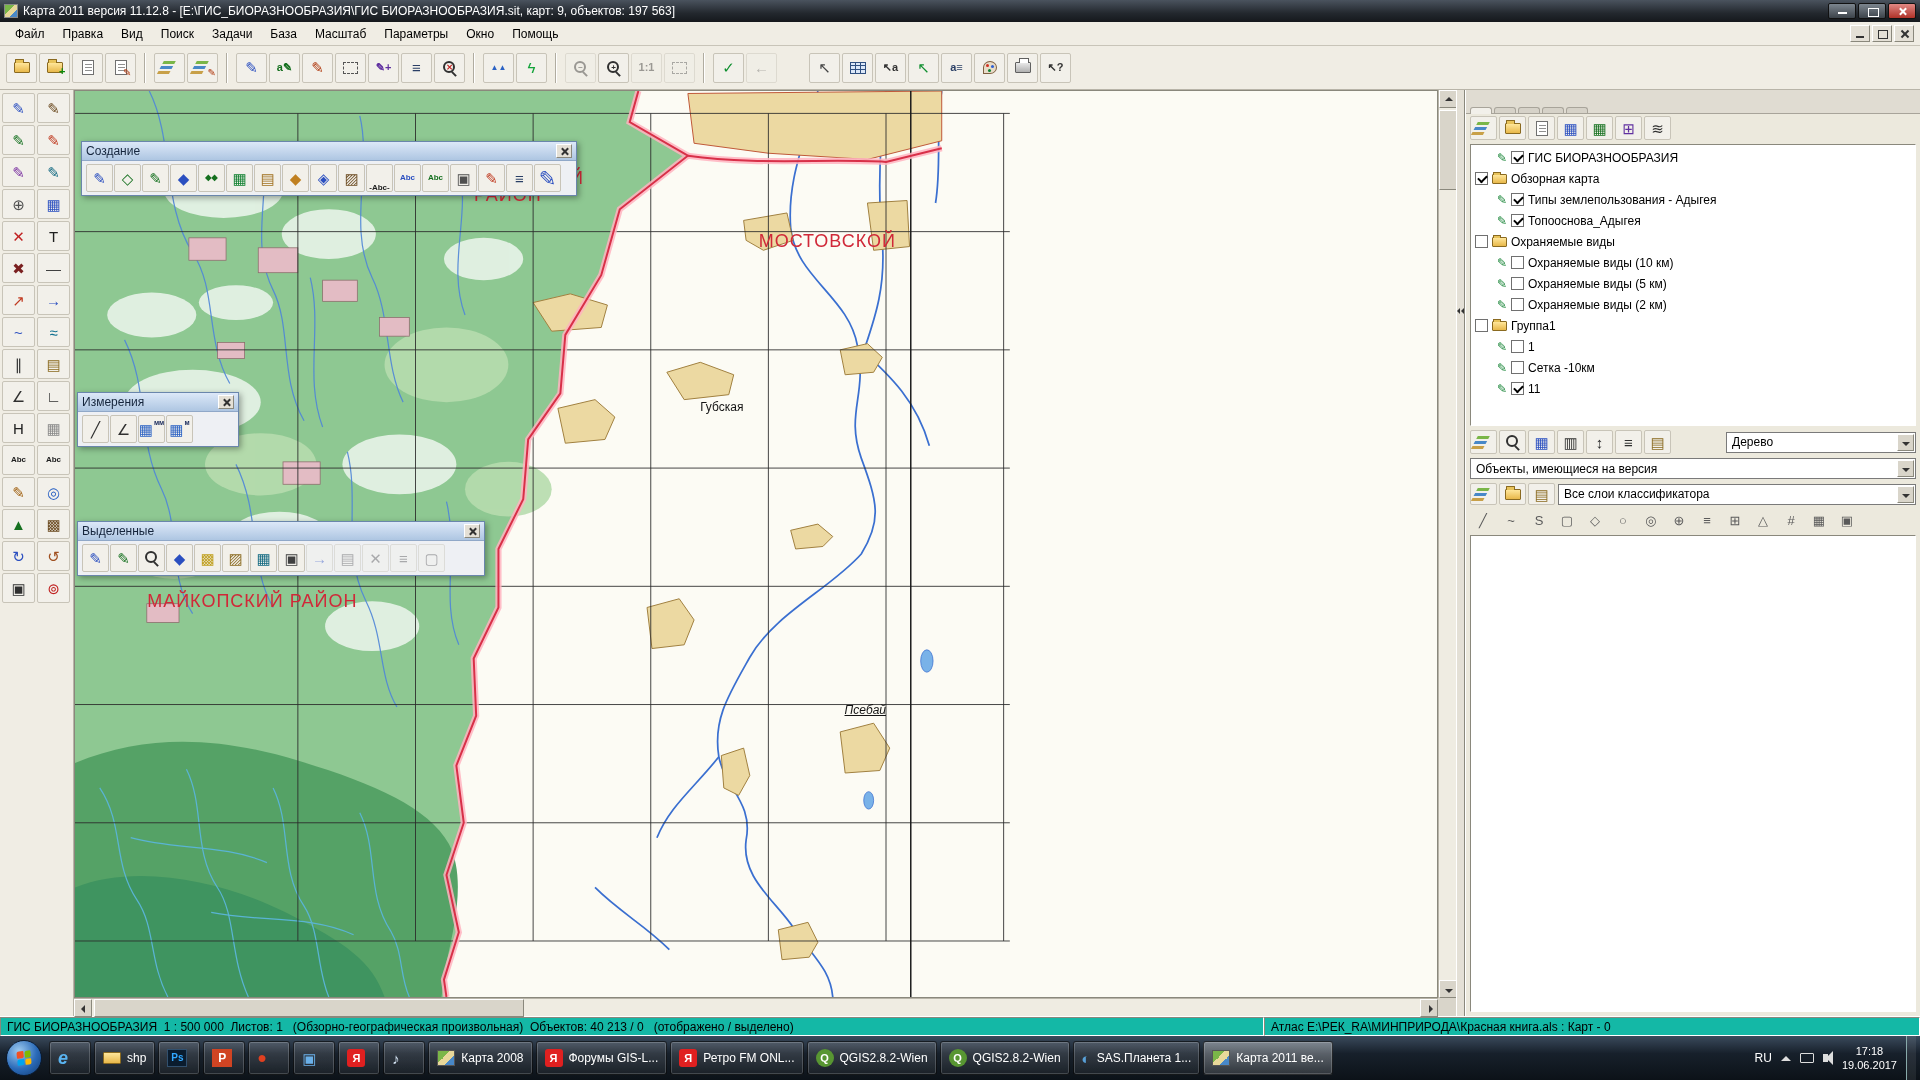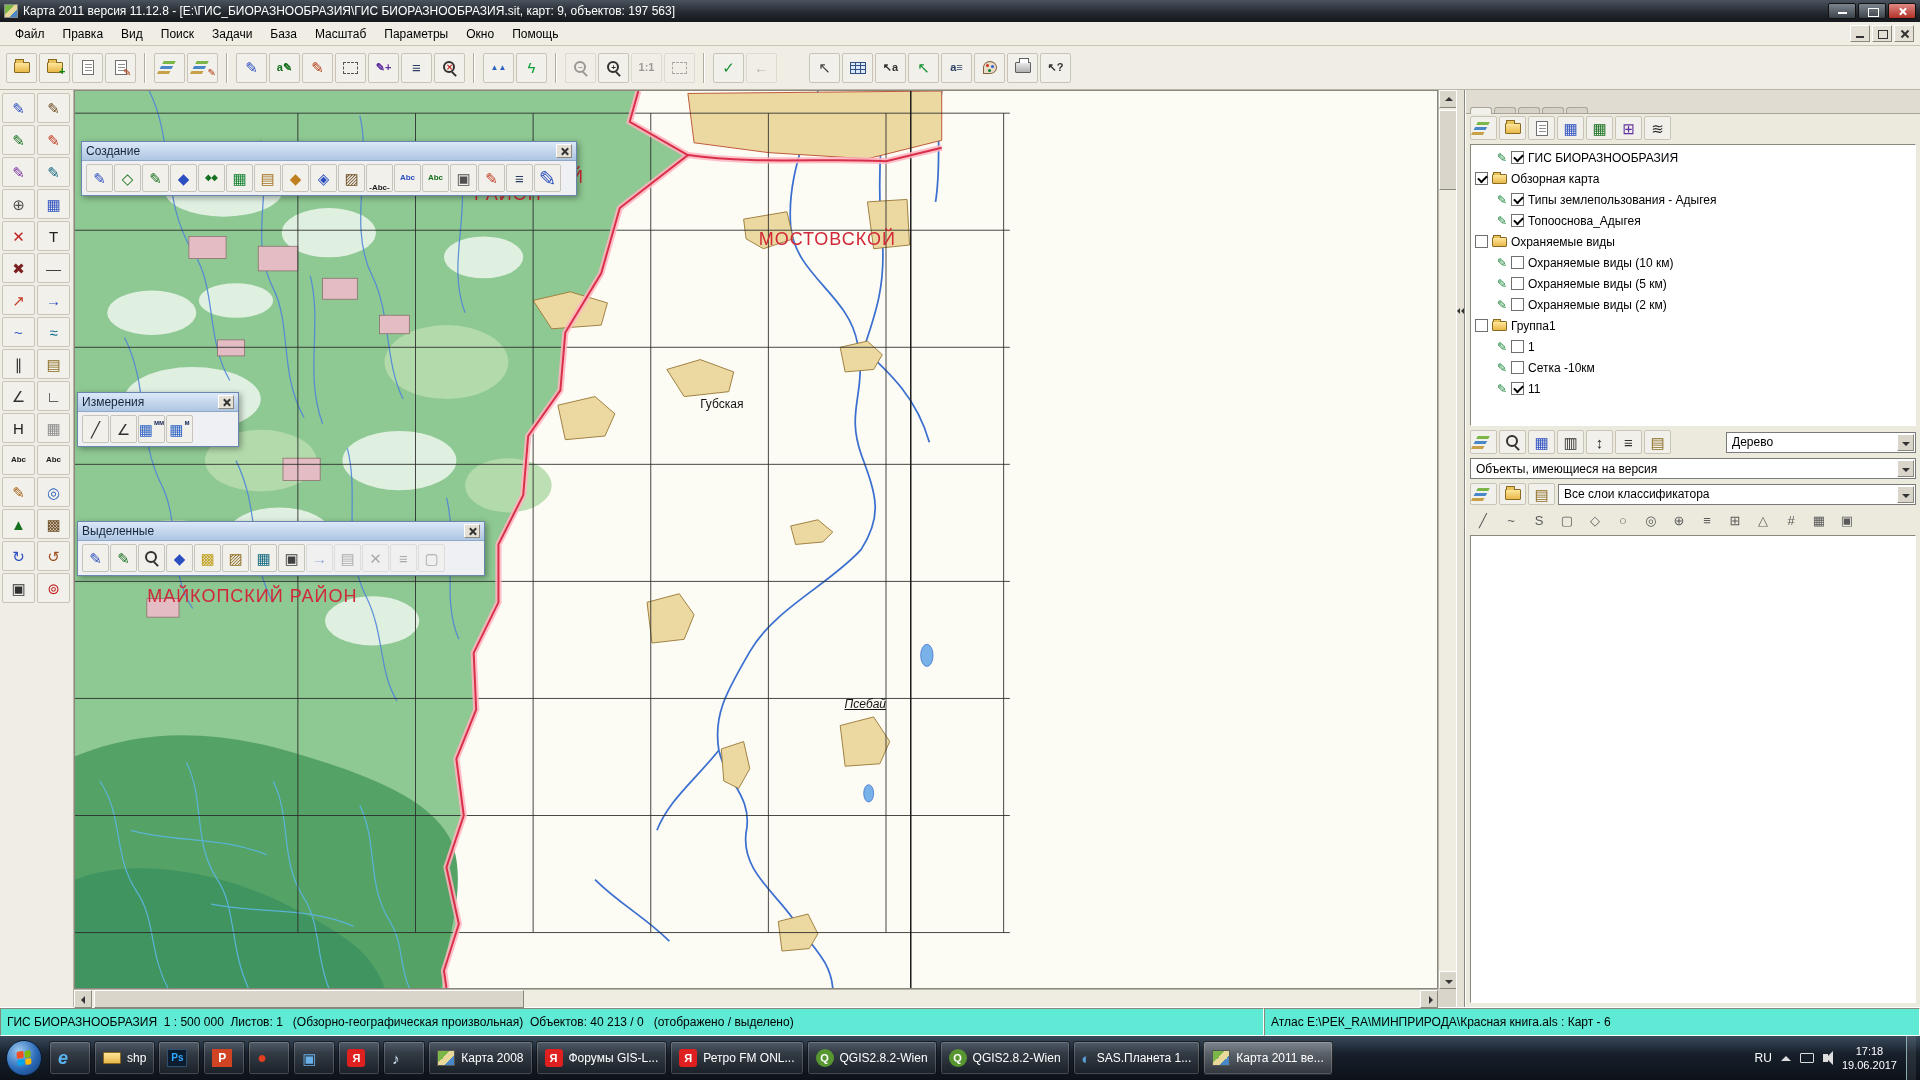--- a/index.html
+++ b/index.html
@@ -152,21 +152,21 @@
     padding:0 4px;border-bottom:1px solid #90a8c8;color:#15253c;font-size:12px;}
   .fw-close{margin-left:auto;width:16px;height:14px;background:#e4e0d6;border:1px solid;
     border-color:#fff #8a887c #8a887c #fff;position:relative;}
   .fw-close::before,.fw-close::after{content:"";position:absolute;left:7px;top:2px;width:2px;height:9px;background:#333;}
   .fw-close::before{transform:rotate(45deg);}
   .fw-close::after{transform:rotate(-45deg);}
   .fw-body{display:flex;align-items:center;gap:1px;padding:3px 4px;}
   .fw-body .tbtn{width:27px;height:28px;background:#f2f0ea;}
 
   
-  .status1{height:29px;display:flex;background:#5eead4;border-top:1px solid #fff;flex:0 0 auto;}
+  .status1{height:20px;display:flex;background:#14b8a6;border-top:1px solid #fff;flex:0 0 auto;}
   .s-cell{border:1px solid;border-color:#8a887c #fff #fff #8a887c;display:flex;align-items:center;
     padding:0 6px;white-space:pre;overflow:hidden;font-size:12px;}
   .status1 .left{flex:1 1 auto;}
   .status1 .right{width:656px;flex:0 0 auto;}
   .status2{height:18px;display:flex;background:#ece9dd;align-items:stretch;flex:0 0 auto;font-size:11px;}
   .status2 .flat{background:#ece9dd;}
   .status2 .pad1{width:74px;}
   .status2 .mini{width:42px;}
   .status2 .coords{width:400px;gap:34px;}
   .status2 .scale{width:106px;justify-content:center;}
@@ -929,21 +929,21 @@
           <button class="tbtn">
             <span class="g">▣</span>
           </button>
         </div>
       <div class="empty-box"></div>
     </div>
   </div>
 
   <div class="status1">
     <span class="s-cell left">ГИС БИОРАЗНООБРАЗИЯ  1 : 500 000  Листов: 1   (Обзорно-географическая произвольная)  Объектов: 40 213 / 0   (отображено / выделено)</span>
-    <span class="s-cell right">Атлас E:\РЕК_RA\МИНПРИРОДА\Красная книга.als : Карт - 6</span>
+    <span class="s-cell right">Атлас E:\РЕК_RA\МИНПРИРОДА\Красная книга.als : Карт - 0</span>
   </div>
 
 
   <div class="taskbar">
     <span class="start-orb">
         <span class="orb-flag">
           <i></i>
           <i></i>
           <i></i>
           <i></i>

